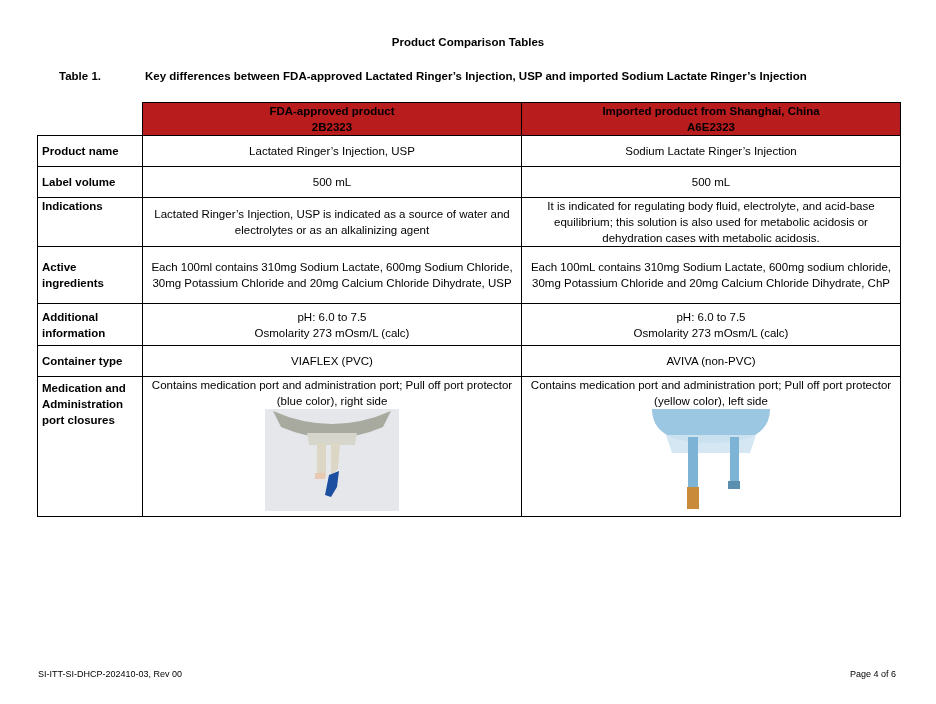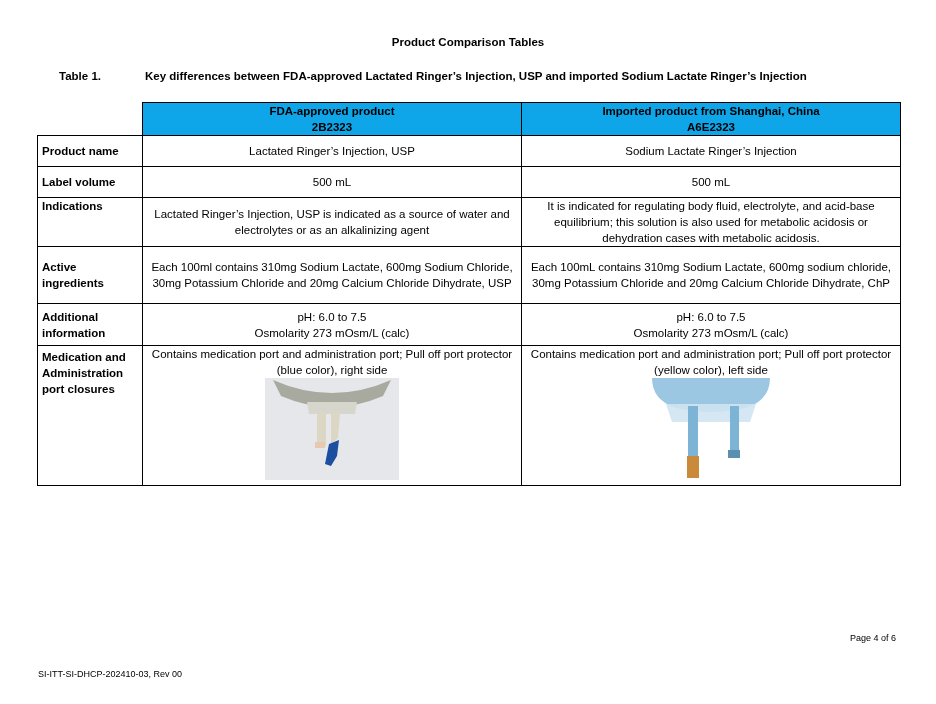--- a/index.html
+++ b/index.html
@@ -5,29 +5,29 @@
   html, body { margin: 0; padding: 0; background: #ffffff; }
   body { width: 936px; height: 704px; position: relative; overflow: hidden;
          font-family: "Liberation Sans", sans-serif; color: #000; }
   .doc-title { position: absolute; top: 36px; left: 0; width: 936px; text-align: center;
                font-size: 11.5px; font-weight: bold; }
   .table-caption { position: absolute; top: 70px; left: 38px; font-size: 11.5px; font-weight: bold; margin-left: 21px; }
   .table-caption .num { display: inline-block; width: 86px; }
   table.cmp { position: absolute; top: 102px; left: 37px; border-collapse: collapse;
               font-size: 11.5px; table-layout: fixed; }
   table.cmp td, table.cmp th { border: 1px solid #000; padding: 0 4px; line-height: 16px; }
-  table.cmp th { background: #0ea5e9; font-weight: bold; text-align: center; height: 32px; }
+  table.cmp th { background: #b91c1c; font-weight: bold; text-align: center; height: 32px; }
   table.cmp th.blank { border-top: none; border-left: none; background: #fff; }
   td.lbl { font-weight: bold; vertical-align: middle; text-align: left; padding-left: 5px; }
   td.lbl.top { vertical-align: top; }
   td.val { text-align: center; vertical-align: middle; }
   td.val.top { vertical-align: top; margin-top: 17px; }
   .photo { display: block; margin: 0 auto; }
   .footer-left { position: absolute; top: 669px; left: 38px; font-size: 9px; }
-  .footer-right { position: absolute; top: 633px; right: 40px; font-size: 9px; padding-left: 40px; }
+  .footer-right { position: absolute; top: 669px; right: 40px; font-size: 9px; padding-left: 40px; }
 </style>
 </head>
 <body>
 
 <div class="doc-title">Product Comparison Tables</div>
 <div class="table-caption">
   <span class="num">Table 1.</span><span>Key differences between FDA-approved Lactated Ringer’s Injection, USP and imported Sodium Lactate Ringer’s Injection</span>
 </div>
 
 <table class="cmp">
@@ -60,20 +60,25 @@
   <tr style="height:57px">
     <td class="lbl">Active ingredients</td>
     <td class="val">Each 100ml contains 310mg Sodium Lactate, 600mg Sodium Chloride, 30mg Potassium Chloride and 20mg Calcium Chloride Dihydrate, USP</td>
     <td class="val">Each 100mL contains 310mg Sodium Lactate, 600mg sodium chloride, 30mg Potassium Chloride and 20mg Calcium Chloride Dihydrate, ChP</td>
   </tr>
   <tr style="height:42px">
     <td class="lbl">Additional information</td>
     <td class="val"><span>pH: 6.0 to 7.5</span><br><span>Osmolarity 273 mOsm/L (calc)</span></td>
     <td class="val"><span>pH: 6.0 to 7.5</span><br><span>Osmolarity 273 mOsm/L (calc)</span></td>
   </tr>
+  <tr style="height:31px">
+    <td class="lbl">Container type</td>
+    <td class="val">VIAFLEX (PVC)</td>
+    <td class="val">AVIVA (non-PVC)</td>
+  </tr>
   <tr style="height:140px">
     <td class="lbl top" style="padding-top:3px">Medication and Administration port closures</td>
     <td class="val top">
       <div>Contains medication port and administration port; Pull off port protector (blue color), right side</div>
       <svg class="photo" width="134" height="102" viewBox="0 0 134 102">
         <rect x="0" y="0" width="134" height="102" fill="#e6e7ea"></rect>
         <path d="M8,2 Q67,28 126,2 L118,18 Q67,40 16,18 Z" fill="#a8aaa0"></path>
         <path d="M42,24 L92,24 L90,36 L44,36 Z" fill="#d6d6cc"></path>
         <rect x="52" y="34" width="9" height="34" fill="#dcd6c4"></rect>
         <path d="M66,34 L75,34 L73,60 L66,66 Z" fill="#dcd6c4"></path>

